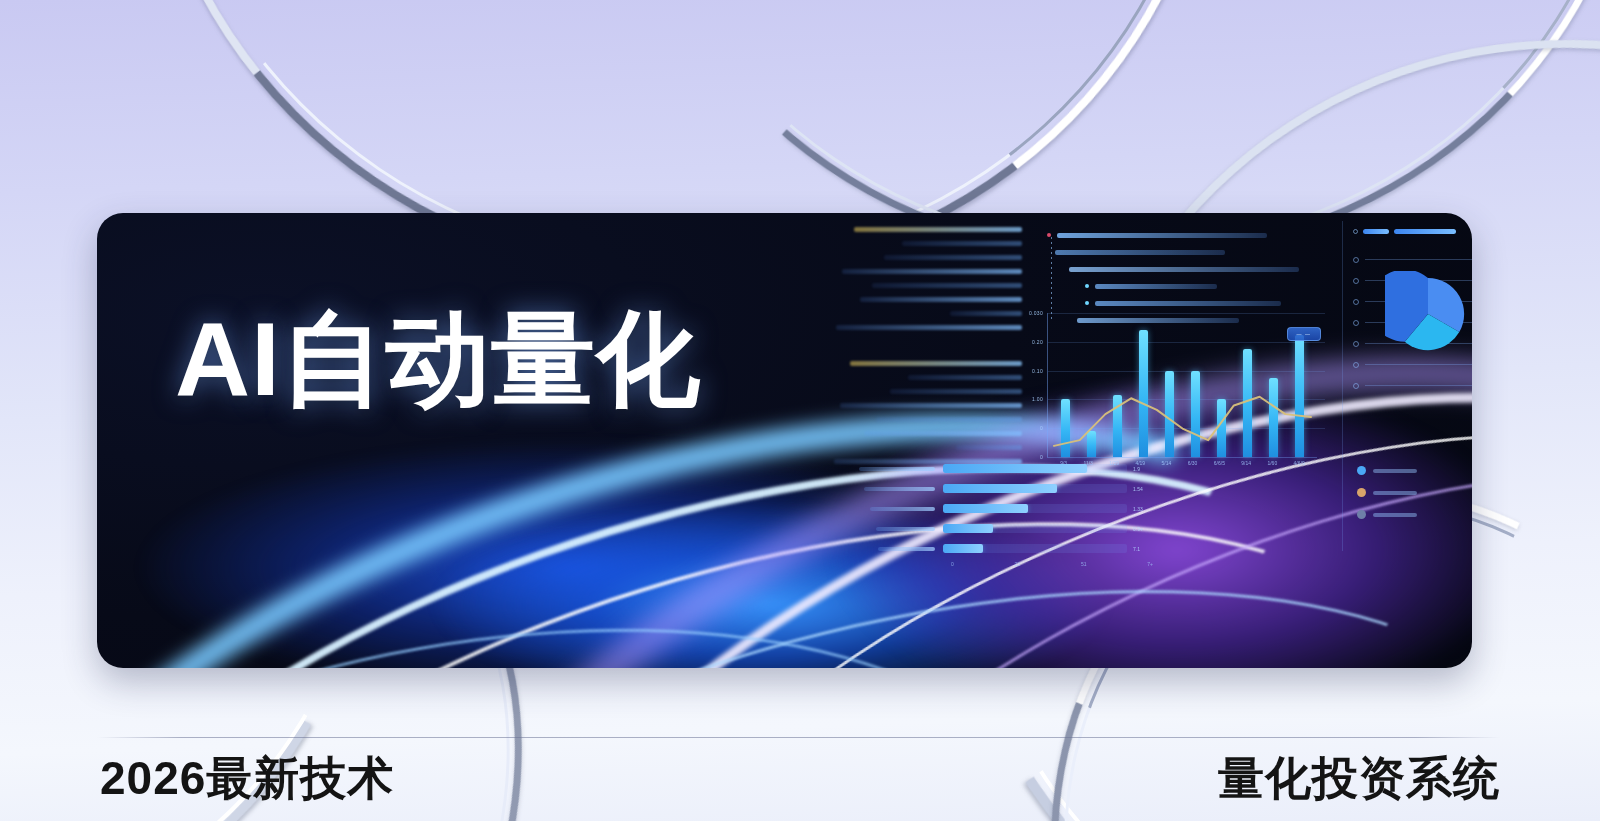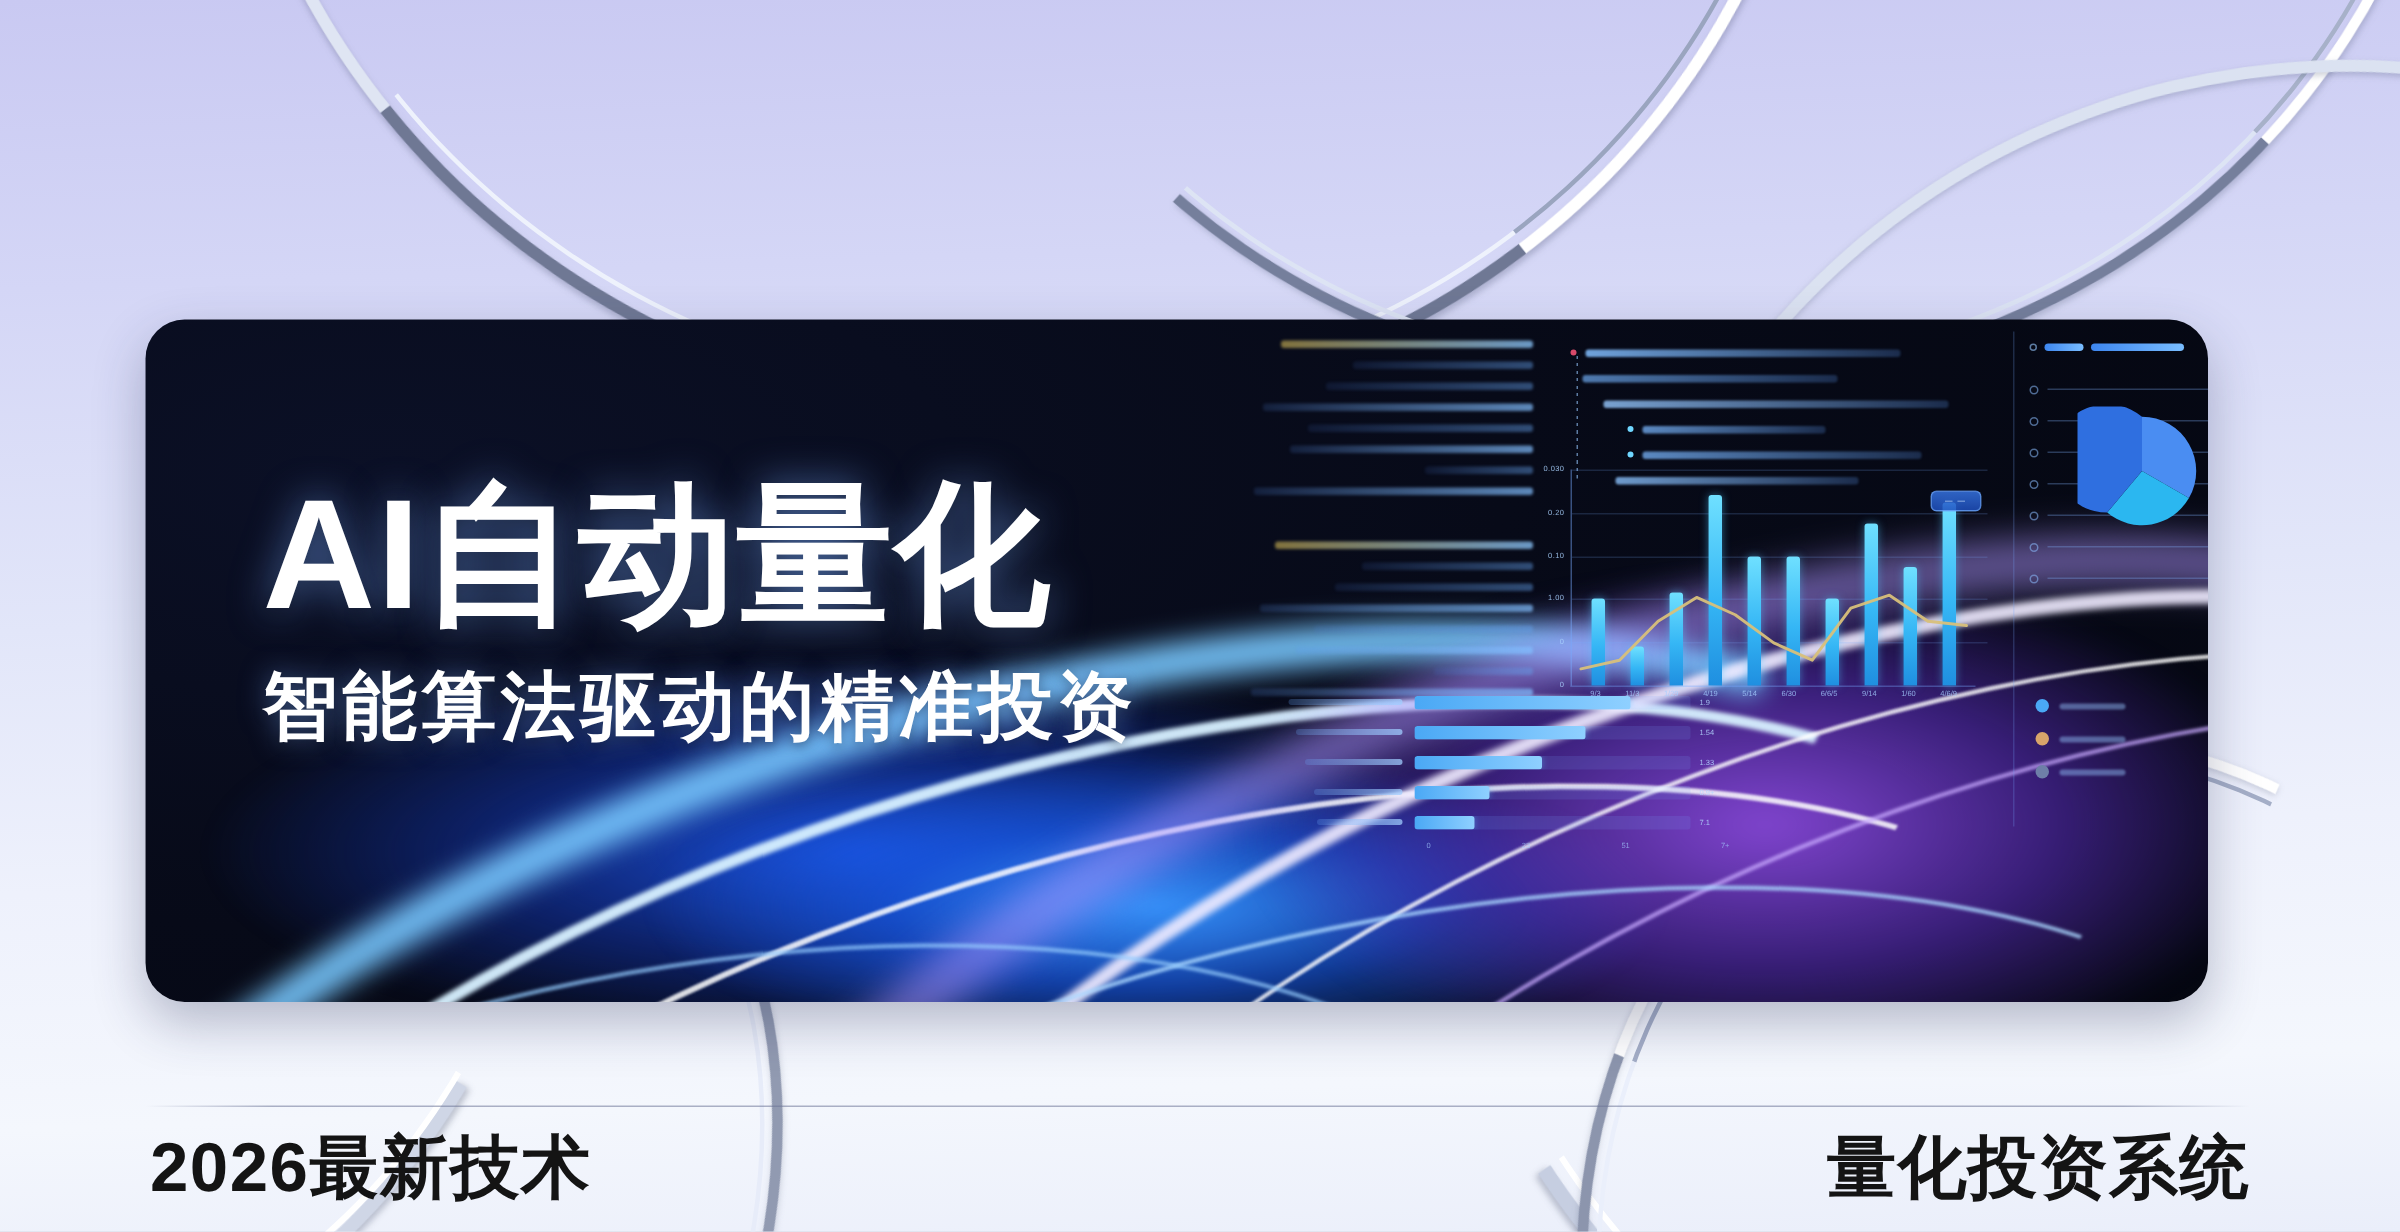--- a/index.html
+++ b/index.html
@@ -210,21 +210,20 @@
     filter:blur(1.2px);
   }
 
   
   .headline-wrap { position:absolute; left:78px; top:92px; z-index:6; }
   .headline {
     font-size:104px; font-weight:700; color:#ffffff;
     letter-spacing:1px; line-height:1.04;
     text-shadow:0 0 26px rgba(120,170,255,.55), 0 3px 10px rgba(0,0,0,.45);
     white-space:nowrap;
-    margin-top:11px;
   }
   .subhead {
     margin-top:14px;
     font-size:50px; font-weight:700; color:#ffffff;
     letter-spacing:3px;
     text-shadow:0 0 18px rgba(120,170,255,.5), 0 2px 8px rgba(0,0,0,.4);
     white-space:nowrap;
   }
 
   
@@ -568,19 +567,18 @@
   <div class="ribbon ribbon-c"></div>
   <div class="ribbon ribbon-d"></div>
   <div class="ribbon ribbon-e"></div>
   <div class="ribbon ribbon-f"></div>
   <div class="ribbon ribbon-g"></div>
   <div class="ribbon ribbon-h"></div>
   <div class="ribbon ribbon-i"></div>
 
   <div class="headline-wrap">
     <div class="headline">AI自动量化</div>
-    <div class="subhead">智能算法驱动的精准投资</div>
   </div>
 </div>
 
 <div class="divider"></div>
 <div class="footer-left">2026最新技术</div>
 <div class="footer-right">量化投资系统</div>
 
 </body></html>

